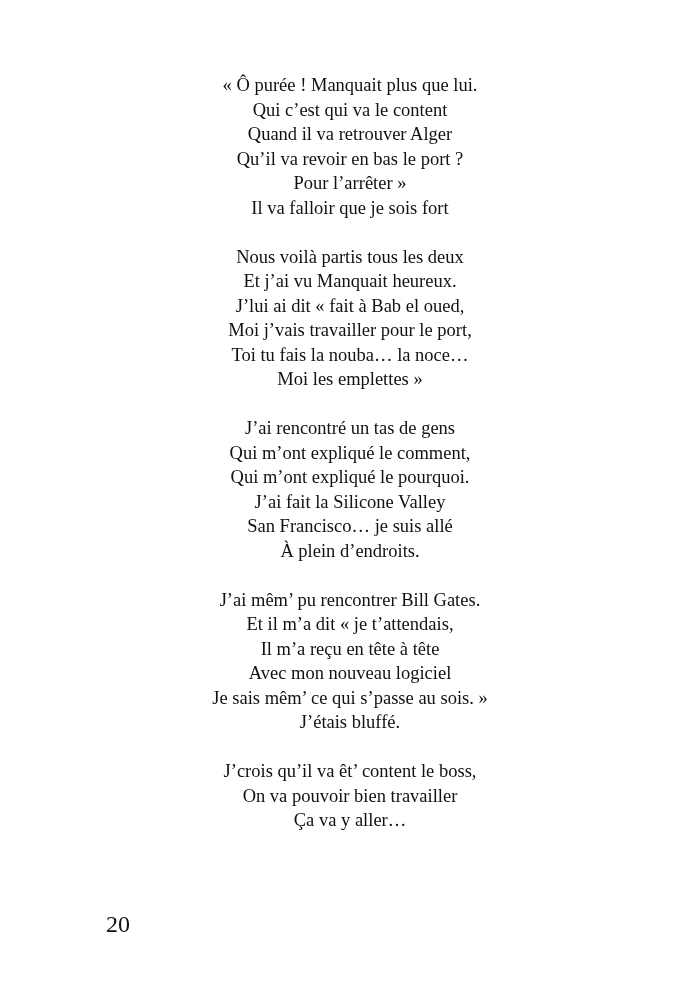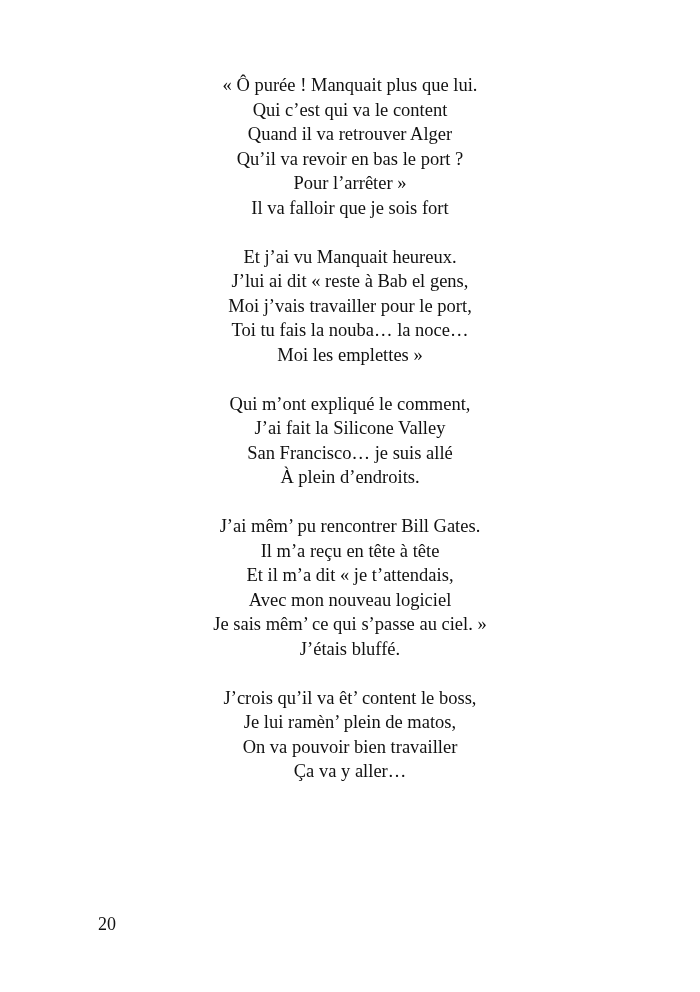--- a/index.html
+++ b/index.html
@@ -33,68 +33,70 @@
     }
     .stanza {
       margin: 0 0 24.5px 0;
     }
     .line {
       display: block;
       white-space: nowrap;
     }
     .page-number {
       position: absolute;
-      left: 98px;
+      left: 106px;
       top: 913px;
-      font-size: 18px;
+      font-size: 24px;
       line-height: 22px;
     }
   </style>
 </head>
 <body>
 
 <div class="page">
   <div class="poem">
 
     <div class="stanza">
       <span class="line">« Ô purée ! Manquait plus que lui.</span>
       <span class="line">Qui c’est qui va le content</span>
       <span class="line">Quand il va retrouver Alger</span>
       <span class="line">Qu’il va revoir en bas le port ?</span>
       <span class="line">Pour l’arrêter »</span>
       <span class="line">Il va falloir que je sois fort</span>
     </div>
 
     <div class="stanza">
+      <span class="line">Nous voilà partis tous les deux</span>
       <span class="line">Et j’ai vu Manquait heureux.</span>
-      <span class="line">J’lui ai dit « reste à Bab el gens,</span>
+      <span class="line">J’lui ai dit « fait à Bab el oued,</span>
       <span class="line">Moi j’vais travailler pour le port,</span>
       <span class="line">Toi tu fais la nouba… la noce…</span>
       <span class="line">Moi les emplettes »</span>
     </div>
 
     <div class="stanza">
+      <span class="line">J’ai rencontré un tas de gens</span>
       <span class="line">Qui m’ont expliqué le comment,</span>
+      <span class="line">Qui m’ont expliqué le pourquoi.</span>
       <span class="line">J’ai fait la Silicone Valley</span>
       <span class="line">San Francisco… je suis allé</span>
       <span class="line">À plein d’endroits.</span>
     </div>
 
     <div class="stanza">
       <span class="line">J’ai mêm’ pu rencontrer Bill Gates.</span>
+      <span class="line">Et il m’a dit « je t’attendais,</span>
       <span class="line">Il m’a reçu en tête à tête</span>
-      <span class="line">Et il m’a dit « je t’attendais,</span>
       <span class="line">Avec mon nouveau logiciel</span>
-      <span class="line">Je sais mêm’ ce qui s’passe au ciel. »</span>
+      <span class="line">Je sais mêm’ ce qui s’passe au sois. »</span>
       <span class="line">J’étais bluffé.</span>
     </div>
 
     <div class="stanza">
       <span class="line">J’crois qu’il va êt’ content le boss,</span>
-      <span class="line">Je lui ramèn’ plein de matos,</span>
       <span class="line">On va pouvoir bien travailler</span>
       <span class="line">Ça va y aller…</span>
     </div>
 
   </div>
 
   <div class="page-number">20</div>
 </div>
 
 </body></html>

